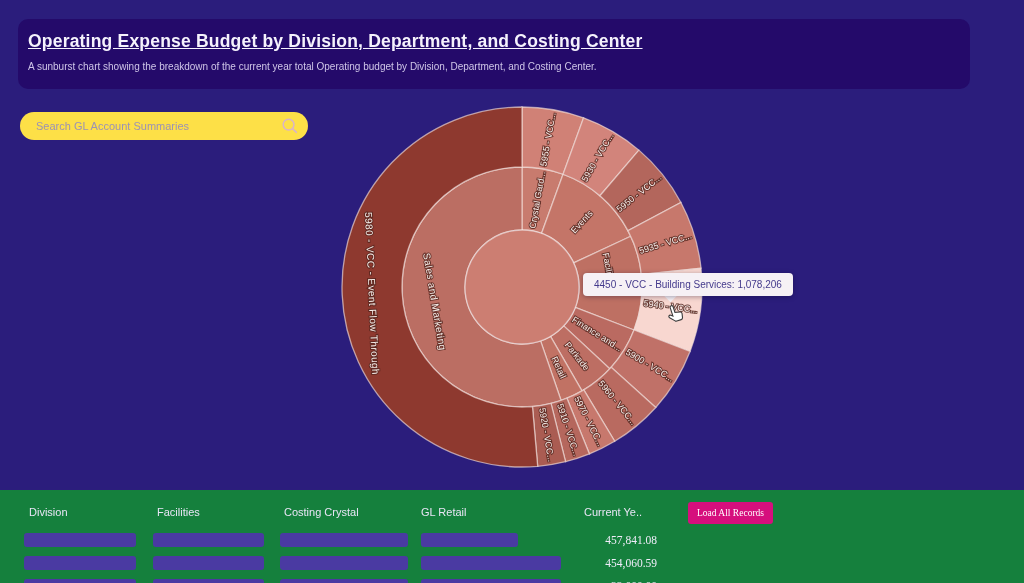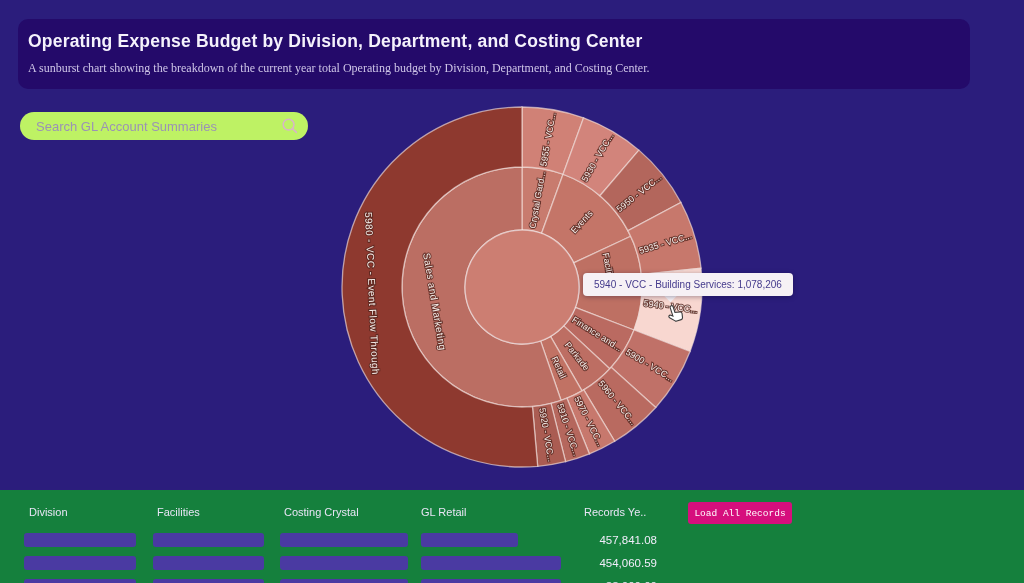--- a/index.html
+++ b/index.html
@@ -2,27 +2,27 @@
 <html><head>
 <meta charset="utf-8">
 <style>
   html,body{margin:0;padding:0;}
   #app{position:relative;width:1024px;height:583px;background:#2b1d7c;overflow:hidden;
        font-family:"Liberation Sans",sans-serif;}
 
   
   .header-panel{position:absolute;left:18px;top:19px;width:952px;height:70px;
     background:#240a6a;border-radius:10px;box-sizing:border-box;padding:12px 10px 0 10px;}
-  .title{color:#f5f2fc;font-size:17.5px;font-weight:bold;letter-spacing:.2px;}
-  .subtitle{margin-top:9px;color:#cfc6e8;font-size:12px;font-family:Liberation Serif, serif;}
+  .title{color:#f5f2fc;font-size:17.5px;font-weight:bold;letter-spacing:.2px;text-decoration:underline;}
+  .subtitle{margin-top:9px;color:#cfc6e8;font-size:10px;}
 
   
   .search-wrap{position:absolute;left:20px;top:112px;width:288px;height:28px;}
-  input.search{width:100%;height:100%;border:none;border-radius:14px;background:#bef264;
-    padding:0 36px 0 16px;font-size:13px;color:#4a4371;box-sizing:border-box;outline:none;
+  input.search{width:100%;height:100%;border:none;border-radius:14px;background:#fde047;
+    padding:0 36px 0 16px;font-size:11px;color:#4a4371;box-sizing:border-box;outline:none;
     font-family:"Liberation Sans",sans-serif;}
   input.search::placeholder{color:#9b92b5;}
   .search-icon{position:absolute;right:9px;top:5px;cursor:pointer;}
 
   
   svg.chart{position:absolute;left:0;top:0;width:1024px;height:583px;z-index:1;}
   .seg{stroke:rgba(244,224,218,.65);stroke-width:1.3;cursor:pointer;}
   .seg-label{fill:#f6ede9;font-size:9px;text-anchor:middle;dominant-baseline:central;
     paint-order:stroke;stroke:rgba(84,38,30,.8);stroke-width:2px;pointer-events:none;}
   .seg-label.big{font-size:10px;letter-spacing:.4px;}
@@ -33,24 +33,24 @@
     white-space:nowrap;z-index:9;box-shadow:0 1px 5px rgba(15,5,40,.35);}
   .tooltip-caret{position:absolute;left:665px;top:289px;width:11px;height:11px;background:#f6f1f5;
     transform:rotate(45deg);z-index:8;}
   .cursor-hand{position:absolute;left:664px;top:303px;z-index:10;}
 
   
   .table-panel{position:absolute;left:0;top:490px;width:1024px;height:93px;background:#15803d;
     border-top:3px solid #15803d;box-sizing:border-box;}
   .th{position:absolute;top:13px;font-size:11px;color:#e9e5f6;}
   .th.c1{left:29px}.th.c2{left:157px}.th.c3{left:284px}.th.c4{left:421px}.th.c5{left:584px}
-  .load-btn{position:absolute;left:688px;top:9px;width:104px;height:22px;background:#d60f7d;
+  .load-btn{position:absolute;left:688px;top:9px;width:85px;height:22px;background:#d60f7d;
     border:none;border-radius:3px;color:#ffffff;font-size:9.5px;cursor:pointer;
-    font-family:Liberation Mono, monospace;}
-  .trow{position:absolute;left:0;width:928px;height:14px;}
+    font-family:Liberation Serif, serif;}
+  .trow{position:absolute;left:0;width:928px;height:14px;font-family:Liberation Serif, serif;}
   .skel{position:absolute;top:0;height:14px;border-radius:3px;background:#4a3aa2;}
   .skel.c-div{left:24px;width:112px}
   .skel.c-dept{left:153px;width:111px}
   .skel.c-cc{left:280px;width:128px}
   .skel.c-gl{left:421px}
   .skel.c-gl.sm{width:97px}
   .skel.c-gl.lg{width:140px}
   .cell-val{position:absolute;left:540px;width:117px;top:1px;text-align:right;font-size:11.5px;color:#f1edfb;}
 </style>
 </head>
@@ -105,32 +105,32 @@
       <text transform="translate(670.7167292060716 306.5789288330077) rotate(7.5)" class="seg-label">5940 - VCC...</text>
       <text transform="translate(649.8960246531138 365.37478470739234) rotate(31.5)" class="seg-label">5900 - VCC...</text>
       <text transform="translate(617.4117330416647 402.74368750815796) rotate(50.5)" class="seg-label">5960 - VCC...</text>
       <text transform="translate(588.9296719664713 421.24015424030375) rotate(63.5)" class="seg-label">5970 - VCC...</text>
       <text transform="translate(568.3525491562422 429.658477444273) rotate(72)" class="seg-label">5910 - VCC...</text>
       <text transform="translate(546.7571408791017 434.9428402305847) rotate(80.5)" class="seg-label">5920 - VCC...</text>
       <text transform="translate(372.1427667627213 293.5429081048004) rotate(87.5)" class="seg-label big">5980 - VCC - Event Flow Through</text>
     </svg>
 
   <div class="tooltip-caret"></div>
-  <div class="tooltip">5940 - VCC - Building Services: 1,078,206</div>
+  <div class="tooltip">4450 - VCC - Building Services: 1,078,206</div>
 
   <svg class="cursor-hand" width="22" height="22" viewBox="0 0 20 20">
     <path transform="rotate(-18 10 10)" fill="#ffffff" stroke="#3c3c3c" stroke-width="1" d="M9 1.8 C9.8 1.8 10.4 2.4 10.4 3.2 L10.4 8.6 L14.9 9.7 C15.8 9.9 16.4 10.8 16.2 11.7 L15.5 15.2 C15.3 16 14.6 16.6 13.8 16.6 L9.6 16.6 C9.1 16.6 8.6 16.4 8.2 16 L4.3 11.7 C3.8 11.2 3.8 10.4 4.3 9.9 C4.8 9.5 5.5 9.5 6 9.9 L7.6 11.2 L7.6 3.2 C7.6 2.4 8.2 1.8 9 1.8 Z"></path>
   </svg>
 
   <div class="table-panel">
     <span class="th c1">Division</span>
     <span class="th c2">Facilities</span>
     <span class="th c3">Costing Crystal</span>
     <span class="th c4">GL Retail</span>
-    <span class="th c5">Records Ye..</span>
+    <span class="th c5">Current Ye..</span>
     <button class="load-btn">Load All Records</button>
     <div id="table-rows">
         <div class="trow" style="top: 40px;">
           <div class="skel c-div"></div>
           <div class="skel c-dept"></div>
           <div class="skel c-cc"></div>
           <div class="skel c-gl sm"></div>
           <div class="cell-val">457,841.08</div>
         </div>
         <div class="trow" style="top: 63px;">

